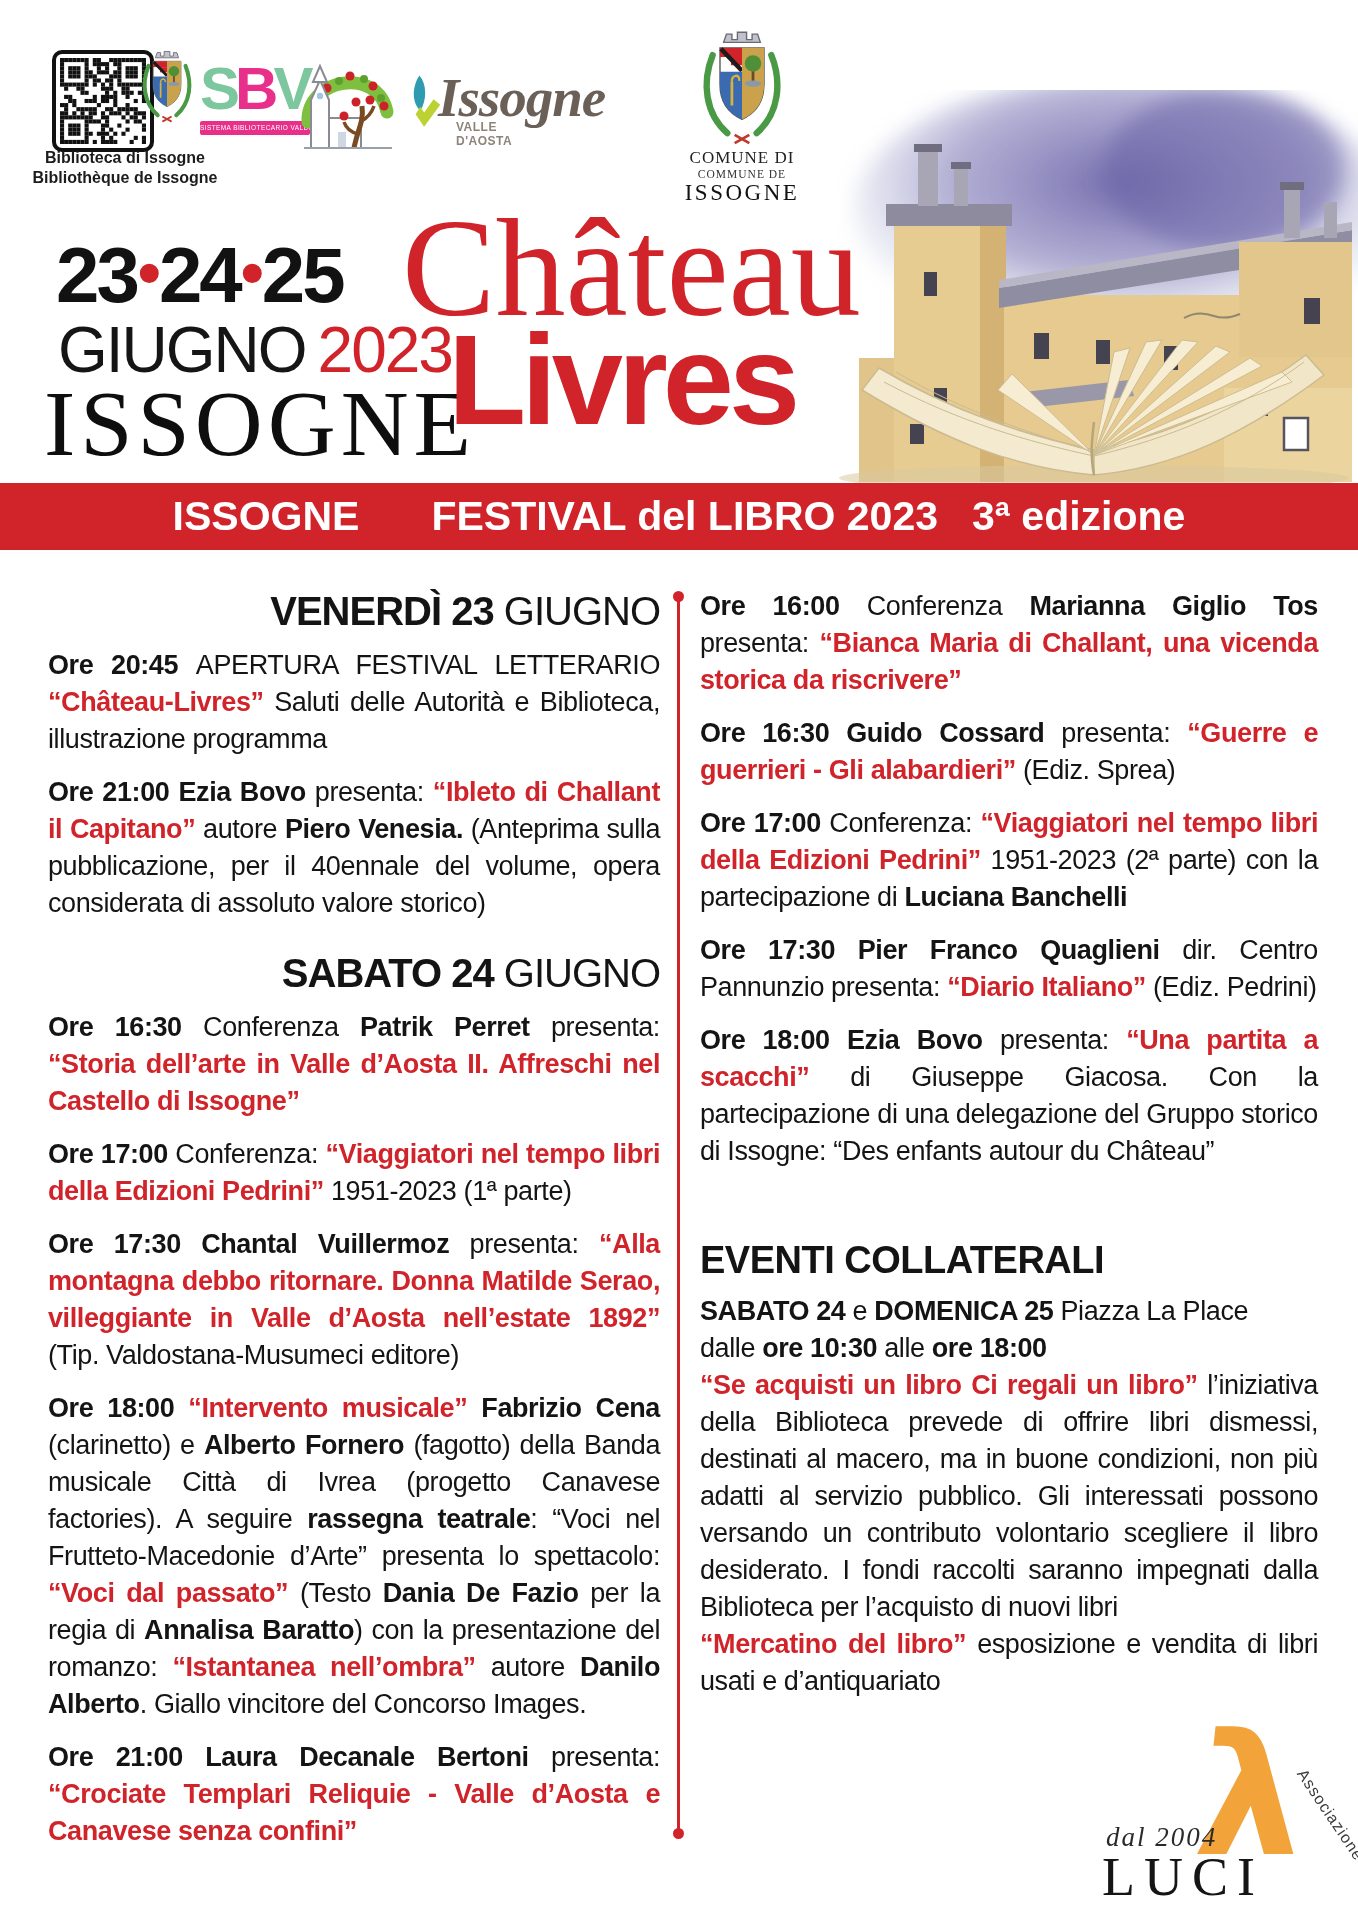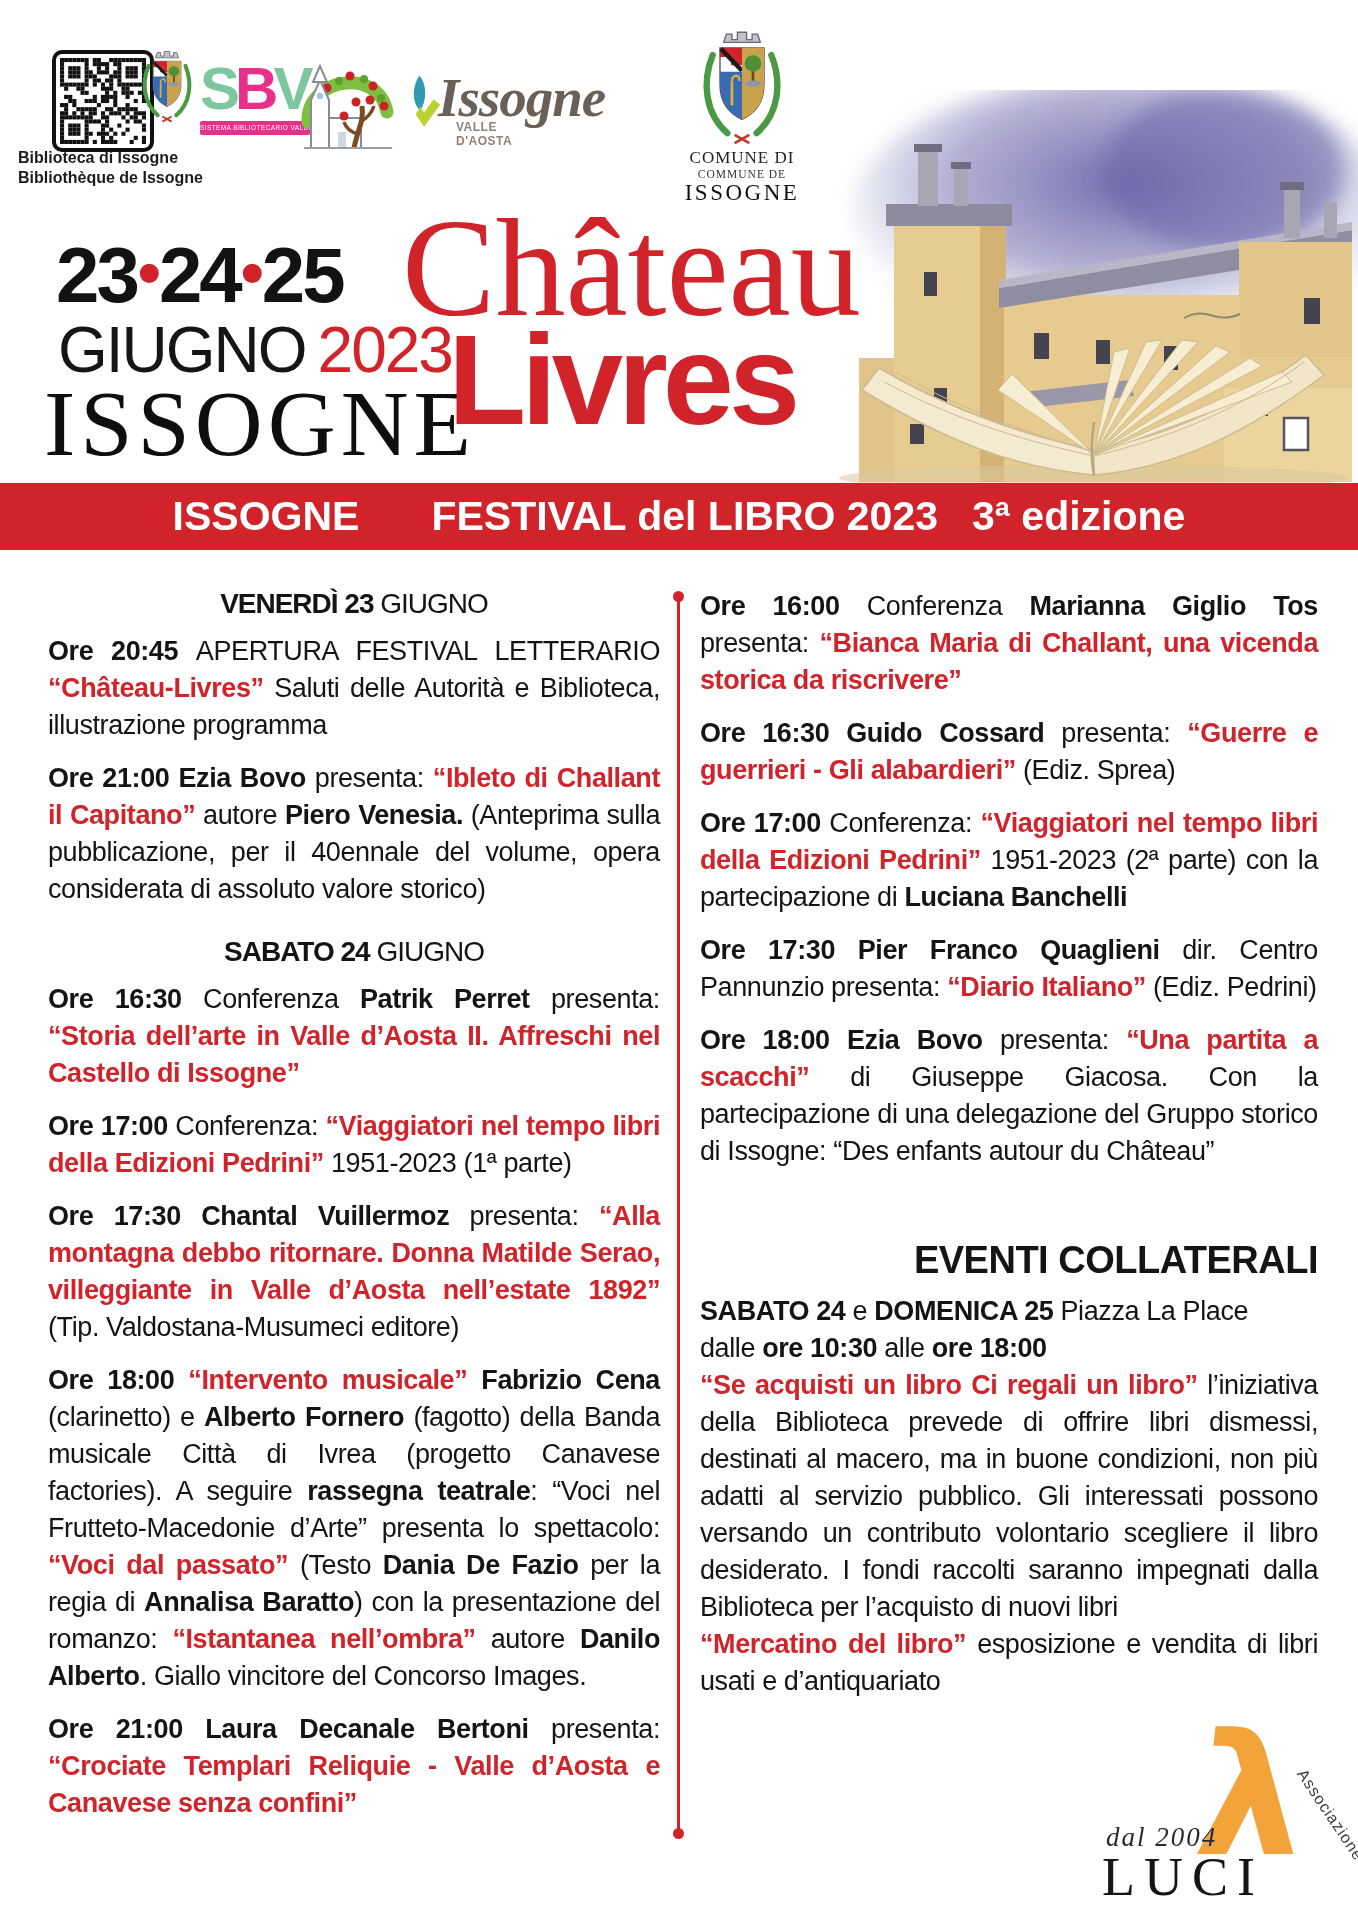--- a/index.html
+++ b/index.html
@@ -9,21 +9,21 @@
   html,body{margin:0;padding:0;background:#888;}
   .page{
     position:relative;width:1358px;height:1920px;margin:0 auto;
     background:#ffffff;overflow:hidden;
     font-family:"Liberation Sans",sans-serif;color:var(--ink);
   }
   
   .qr-block{position:absolute;left:52px;top:50px;width:86px;height:86px;
     border:4px solid #111;border-radius:10px;padding:4px;background:#fff;}
   .qr-block svg{width:100%;height:100%;display:block;}
-  .qr-caption{position:absolute;left:18px;top:148px;width:214px;
+  .qr-caption{position:absolute;left:18px;top:148px;width:214px;text-align:center;
     font-weight:700;font-size:16px;line-height:20px;color:#1c1c1c;}
   .crest-small{position:absolute;left:138px;top:46px;width:58px;height:77px;}
   .sbv{position:absolute;left:200px;top:60px;width:110px;}
   .sbv-letters{font-size:60px;font-weight:700;letter-spacing:-5px;line-height:58px;}
   .sbv-ribbon{margin-top:3px;height:14px;background:#e8308a;border-radius:2px;
     color:#fff;font-size:6.5px;line-height:14px;letter-spacing:.4px;overflow:hidden;white-space:nowrap;}
   .church-logo{position:absolute;left:294px;top:54px;width:104px;height:104px;}
   .issogne-logo{position:absolute;left:408px;top:70px;width:150px;height:86px;}
   .issogne-script{position:absolute;left:30px;top:-4px;
     font-family:"Liberation Serif",serif;font-style:italic;font-weight:700;
@@ -54,26 +54,26 @@
   .banner{position:absolute;left:0;top:483px;width:1358px;height:67px;background:var(--red);
     display:flex;align-items:center;justify-content:center;color:#fff;
     font-size:41px;font-weight:700;letter-spacing:0;}
   .banner .b-city{margin-right:72px;}
   .banner .b-ed{margin-left:34px;font-weight:700;}
   
   .program-col{position:absolute;top:588px;text-align:justify;font-size:27px;
     line-height:37px;letter-spacing:-.4px;color:var(--ink);}
   .col-left{left:48px;width:612px;}
   .col-right{left:700px;width:618px;}
-  .day-header{text-align:center;font-size:28px;line-height:1.15;letter-spacing:-1px;
+  .day-header{text-align:right;font-size:40px;line-height:1.15;letter-spacing:-1px;
     margin-bottom:13px;}
   .day-bold{font-weight:800;}
   .day-light{font-weight:400;}
   .program-col > .day-header:not(:first-child){margin-top:28px;}
-  .section-header{font-size:38px;font-weight:800;letter-spacing:-.5px;text-align:right;
+  .section-header{font-size:38px;font-weight:800;letter-spacing:-.5px;text-align:left;
     margin-top:72px;margin-bottom:14px;}
   .event{margin-bottom:16px;}
   .seg-time{font-weight:700;}
   .seg-bold{font-weight:700;}
   .seg-red{font-weight:700;color:var(--red);}
   
   .divider{position:absolute;left:677px;top:596px;width:3px;height:1238px;background:var(--red);}
   .divider::before,.divider::after{content:"";position:absolute;left:-4px;width:11px;height:11px;
     border-radius:50%;background:var(--red);}
   .divider::before{top:-5px;}

